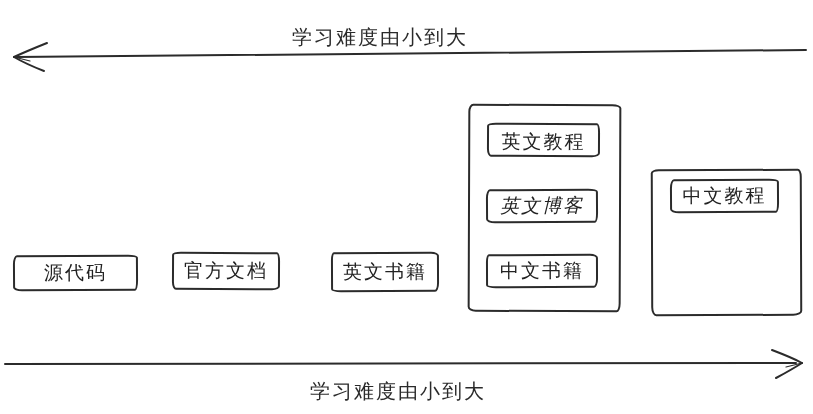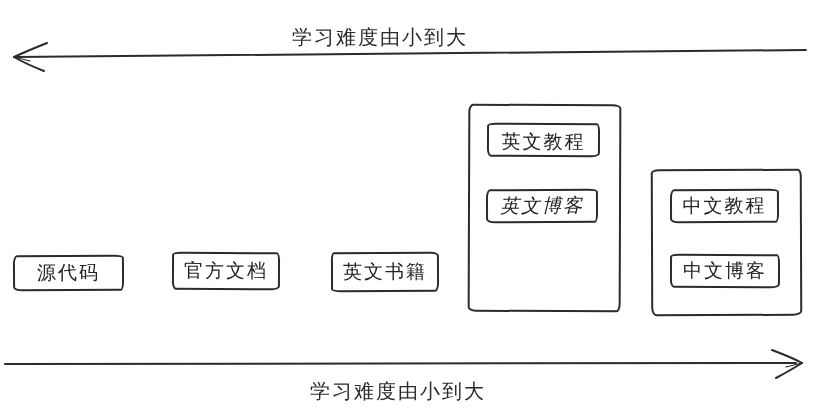--- a/index.html
+++ b/index.html
@@ -48,33 +48,33 @@
   .r1 { border-radius: 4px 10px 3px 9px / 9px 3px 10px 4px; transform: rotate(-0.35deg); }
   .r2 { border-radius: 9px 3px 8px 4px / 3px 9px 4px 8px; transform: rotate(0.3deg); }
   .r3 { border-radius: 3px 8px 4px 10px / 8px 4px 9px 3px; transform: rotate(-0.25deg); }
   .group-box {
     position: absolute;
     border: 2px solid #2b2b2b;
     background: #ffffff;
     box-sizing: border-box;
   }
   
-  .node-source   { left: 13px;  top: 255px; width: 111px; height: 36px; }
+  .node-source   { left: 13px;  top: 255px; width: 125px; height: 36px; }
   .node-docs     { left: 172px; top: 252px; width: 108px; height: 38px; text-align: center; }
   .node-enbooks  { left: 331px; top: 252px; width: 108px; height: 40px; }
   
   .group-english { left: 468px; top: 104px; width: 153px; height: 208px;
                    border-radius: 5px 9px 4px 8px / 8px 4px 9px 5px; transform: rotate(0.2deg); }
   .node-entut    { left: 487px; top: 123px; width: 113px; height: 34px; align-items: flex-end; }
   .node-enblog   { left: 486px; top: 189px; width: 112px; height: 34px; font-style: italic; }
   .node-cnbooks  { left: 486px; top: 254px; width: 112px; height: 34px; }
   
   .group-chinese { left: 651px; top: 169px; width: 151px; height: 147px;
                    border-radius: 8px 4px 9px 5px / 4px 8px 5px 9px; transform: rotate(-0.2deg); }
-  .node-cntut    { left: 670px; top: 189px; width: 109px; height: 34px; align-items: center; }
+  .node-cntut    { left: 670px; top: 179px; width: 109px; height: 34px; align-items: center; }
   .node-cnblog   { left: 670px; top: 254px; width: 110px; height: 34px; }
 </style>
 </head>
 <body>
 
 <div class="canvas">
 
   <div class="axis-label top">学习难度由小到大</div>
 
   <svg class="arrow-svg top" width="813" height="45" viewBox="0 0 813 45">
@@ -99,30 +99,30 @@
   <div class="group-box group-english"></div>
 
   <div class="sketch-box r2 node-entut">
     <span>英文教程</span>
   </div>
 
   <div class="sketch-box r1 node-enblog">
     <span>英文博客</span>
   </div>
 
+  <div class="sketch-box r3 node-cnbooks">
+    <span>中文书籍</span>
+  </div>
 
   <div class="group-box group-chinese"></div>
 
   <div class="sketch-box r1 node-cntut">
     <span>中文教程</span>
   </div>
 
-  <div class="sketch-box r2 node-cnblog">
-    <span>中文博客</span>
-  </div>
 
   <svg class="arrow-svg bottom" width="813" height="50" viewBox="0 0 813 50">
     <path d="M5,19 Q400,17 796,18" fill="none" stroke="#2b2b2b" stroke-width="2" stroke-linecap="round"></path>
     <path d="M772,5 Q793,13 802,18" fill="none" stroke="#2b2b2b" stroke-width="2" stroke-linecap="round"></path>
     <path d="M802,18 Q791,25 776,33" fill="none" stroke="#2b2b2b" stroke-width="2" stroke-linecap="round"></path>
     <path d="M802,18 L786,22" fill="none" stroke="#2b2b2b" stroke-width="1.2" stroke-linecap="round"></path>
   </svg>
 
   <div class="axis-label bottom">学习难度由小到大</div>
 

